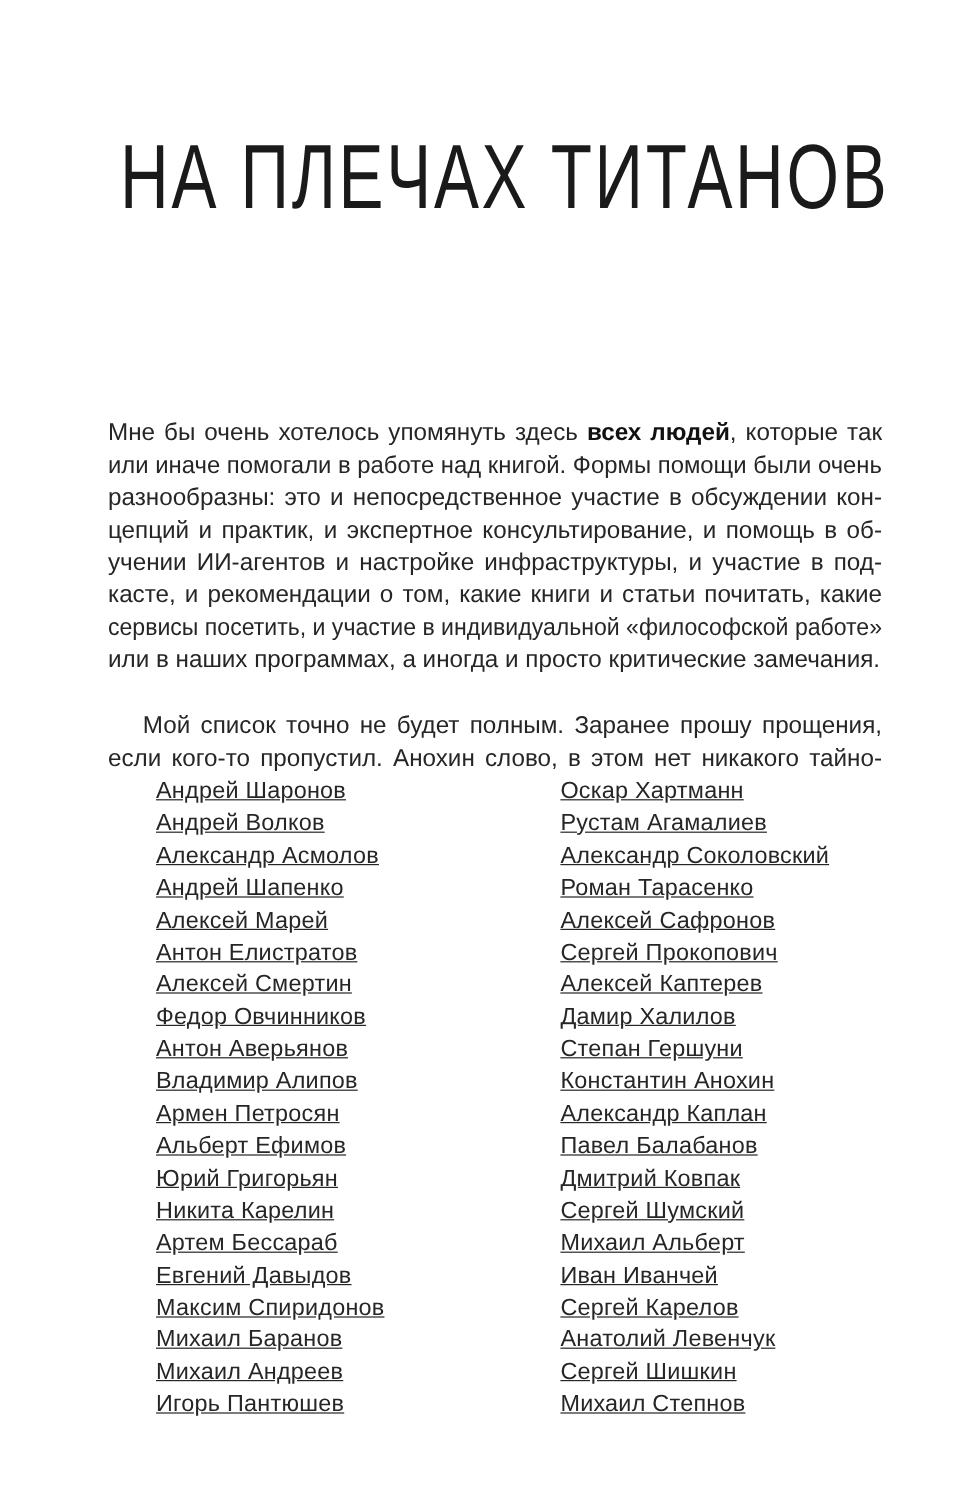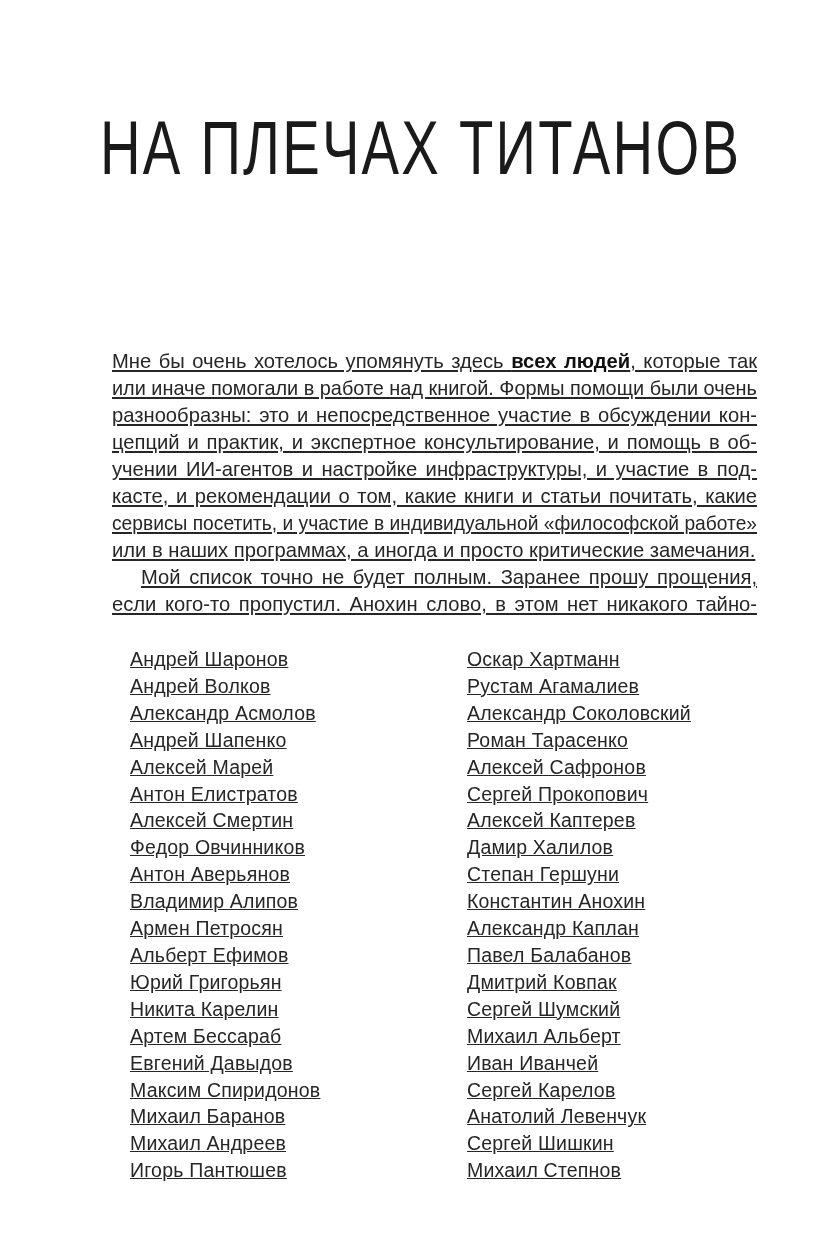--- a/index.html
+++ b/index.html
@@ -30,45 +30,45 @@
       font-size: 76px;
       line-height: 80px;
       letter-spacing: 3px;
       color: #1a1a1a;
       transform: scaleX(0.74);
       transform-origin: left top;
       white-space: nowrap;
     }
     .body-text {
       position: absolute;
-      left: 112px;
+      left: 90px;
       top: 348px;
       width: 645px;
       font-size: 20.2px;
       line-height: 27px;
       color: #262626;
-      text-decoration: underline;
     }
     .body-text p {
       margin: 0;
       text-align: justify;
       text-align-last: left;
     }
     .body-text .line {
       display: block;
       white-space: nowrap;
       text-align: justify;
       text-align-last: justify;
       transform-origin: left top;
     }
     .body-text .line.last {
       text-align-last: left;
     }
     .body-text .indent {
       padding-left: 29px;
+      margin-top: 28px;
     }
     .body-text b {
       font-weight: bold;
       color: #111;
     }
     .names {
       position: absolute;
       left: 130px;
       top: 646px;
       width: 620px;

